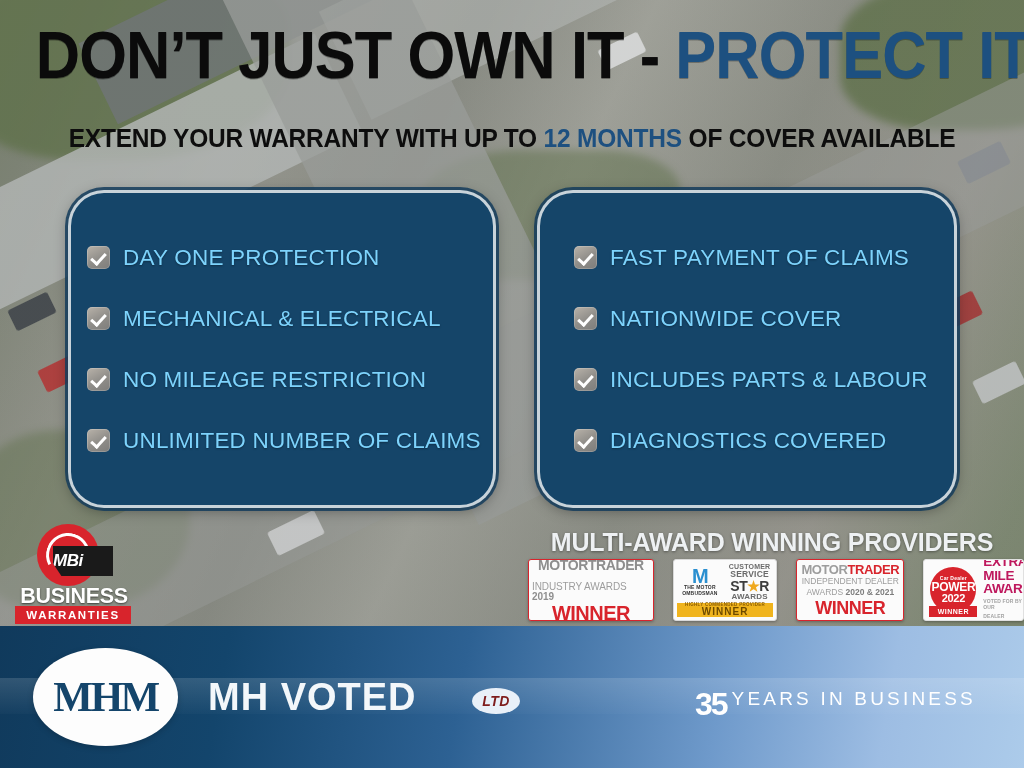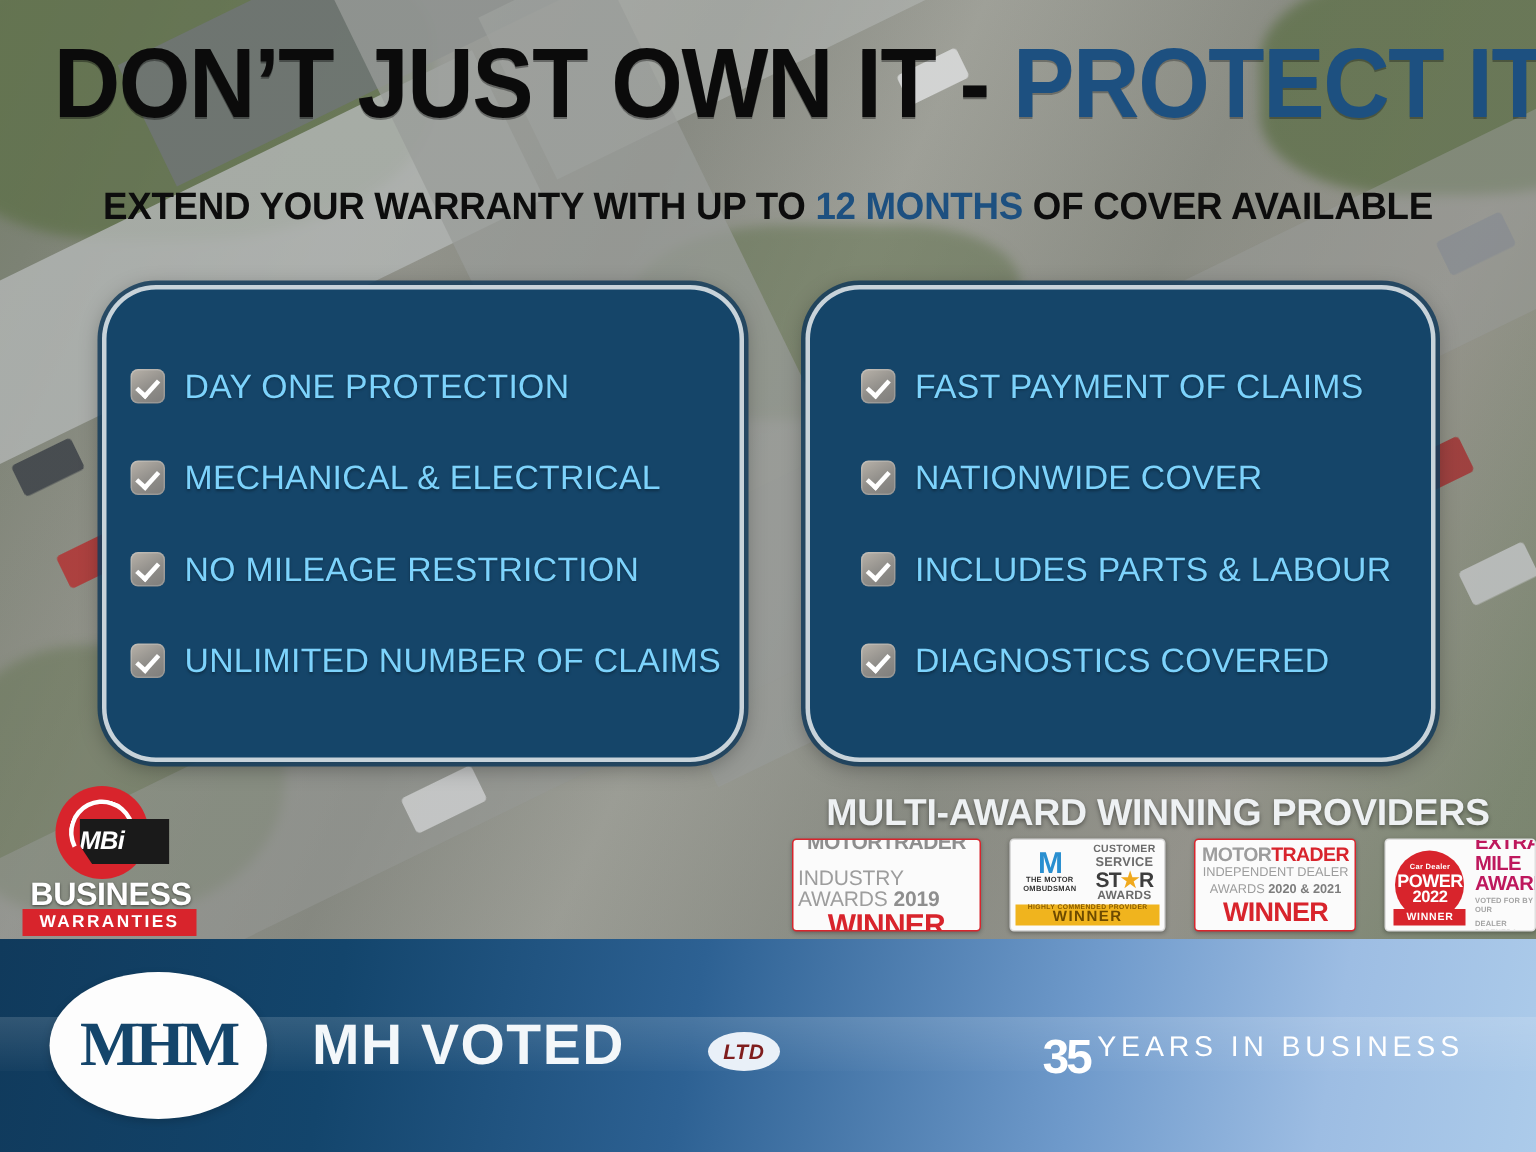--- a/index.html
+++ b/index.html
@@ -113,21 +113,21 @@
   }
   .awards-row{
     position:absolute;left:528px;top:559px;width:496px;height:62px;
     display:flex;gap:19px;align-items:stretch;
   }
   .badge{background:#fbfbfb;border-radius:3px;box-shadow:0 1px 3px rgba(0,0,0,.3);
          display:flex;flex-direction:column;overflow:hidden;}
 
   .b1{width:140px;border:1.5px solid #d8242c;padding:4px 3px 3px;align-items:center;justify-content:center;}
   .b1 .t1{color:#8e8e8e;font-weight:bold;font-size:14px;letter-spacing:-.4px;line-height:1;}
-  .b1 .t2{color:#9d9d9d;font-size:14px;letter-spacing:-.1px;margin-top:10px;line-height:1;}
+  .b1 .t2{color:#9d9d9d;font-size:10px;letter-spacing:-.1px;margin-top:10px;line-height:1;}
   .b1 .t2 b{color:#8e8e8e;}
   .b1 .t3{color:#d8242c;font-weight:bold;font-size:20px;letter-spacing:-.5px;line-height:1;margin-top:1px;}
 
   .b2{width:116px;border:1px solid #d9d9d9;padding:3px;}
   .b2-top{display:flex;flex:1;gap:3px;align-items:center;}
   .b2-om{flex:0 0 46px;text-align:center;}
   .b2-m{font-weight:bold;font-size:20px;color:#2a8fd0;line-height:.9;letter-spacing:-1px;}
   .b2-omt{font-size:5px;color:#333;font-weight:bold;line-height:1.1;letter-spacing:.2px;}
   .b2-cs{flex:1;text-align:center;line-height:1;}
   .b2-cs .c1{font-size:7px;font-weight:bold;color:#6b6b6b;letter-spacing:.2px;}

